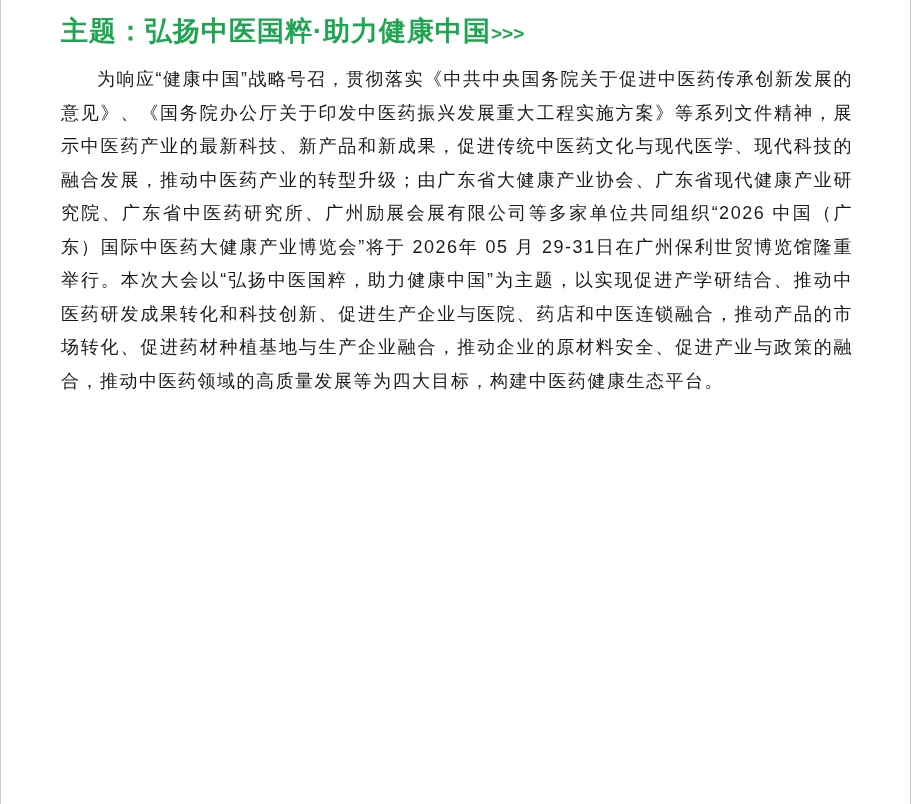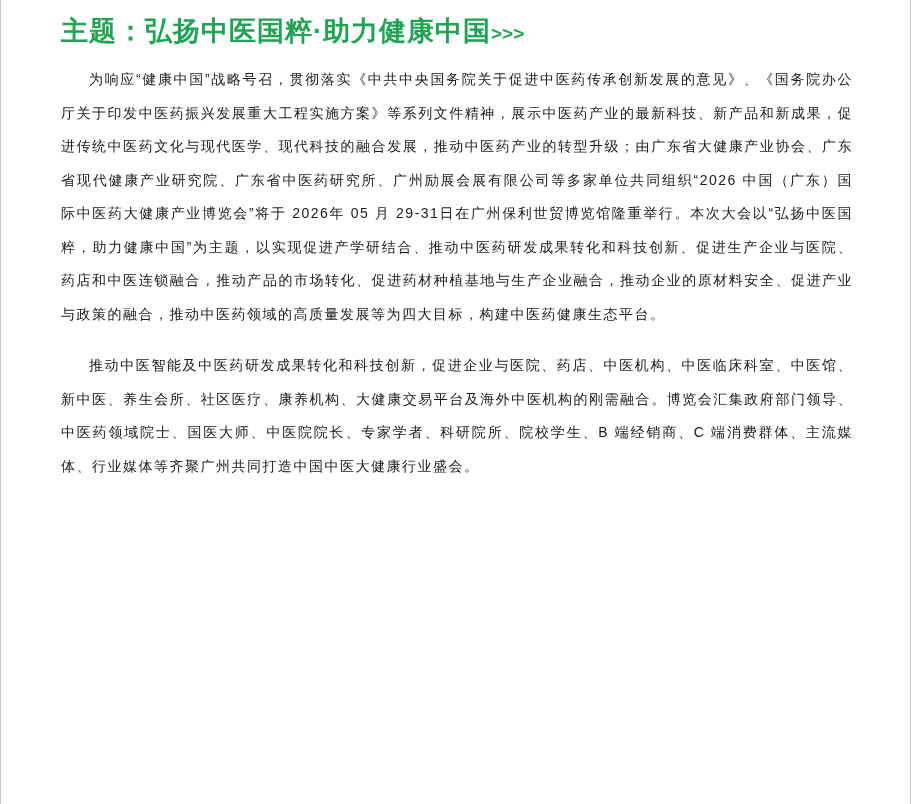--- a/index.html
+++ b/index.html
@@ -38,37 +38,36 @@
     letter-spacing: 0px;
     color: #1ea551;
   }
   .section-heading + .body-text { margin-top: 12px; }
   .section-2 { margin-top: 18px; }
   p.body-text {
     margin: 0;
     padding: 0;
     width: 792px;
     color: #1a1a1a;
-    font-size: 14px;
+    font-size: 18px;
     line-height: 33.5px;
     letter-spacing: 1.5px;
     text-align: justify;
     text-indent: 2em;
   }
   p.body-text + p.body-text { margin-top: 3px; }
 </style>
 </head>
 <body>
 
 <div class="page">
   <div class="content">
 
     <section class="section-1">
       <h2 class="section-heading"><span>主题：弘扬中医国粹·助力健康中国</span><span class="arrows">&gt;&gt;&gt;</span></h2>
       <p class="body-text">为响应“健康中国”战略号召，贯彻落实《中共中央国务院关于促进中医药传承创新发展的意见》、《国务院办公厅关于印发中医药振兴发展重大工程实施方案》等系列文件精神，展示中医药产业的最新科技、新产品和新成果，促进传统中医药文化与现代医学、现代科技的融合发展，推动中医药产业的转型升级；由广东省大健康产业协会、广东省现代健康产业研究院、广东省中医药研究所、广州励展会展有限公司等多家单位共同组织“2026 中国（广东）国际中医药大健康产业博览会”将于 2026年 05 月 29-31日在广州保利世贸博览馆隆重举行。本次大会以“弘扬中医国粹，助力健康中国”为主题，以实现促进产学研结合、推动中医药研发成果转化和科技创新、促进生产企业与医院、药店和中医连锁融合，推动产品的市场转化、促进药材种植基地与生产企业融合，推动企业的原材料安全、促进产业与政策的融合，推动中医药领域的高质量发展等为四大目标，构建中医药健康生态平台。</p>
     </section>
 
     <section class="section-2">
-      <p class="body-text">推动中医智能及中医药研发成果转化和科技创新，促进企业与医院、药店、中医机构、中医临床科室、中医馆、新中医、养生会所、社区医疗、康养机构、大健康交易平台及海外中医机构的刚需融合。博览会汇集政府部门领导、中医药领域院士、国医大师、中医院院长、专家学者、科研院所、院校学生、B 端经销商、C 端消费群体、主流媒体、行业媒体等齐聚广州共同打造中国中医大健康行业盛会。</p>
     </section>
 
   </div>
 </div>
 
 </body></html>

